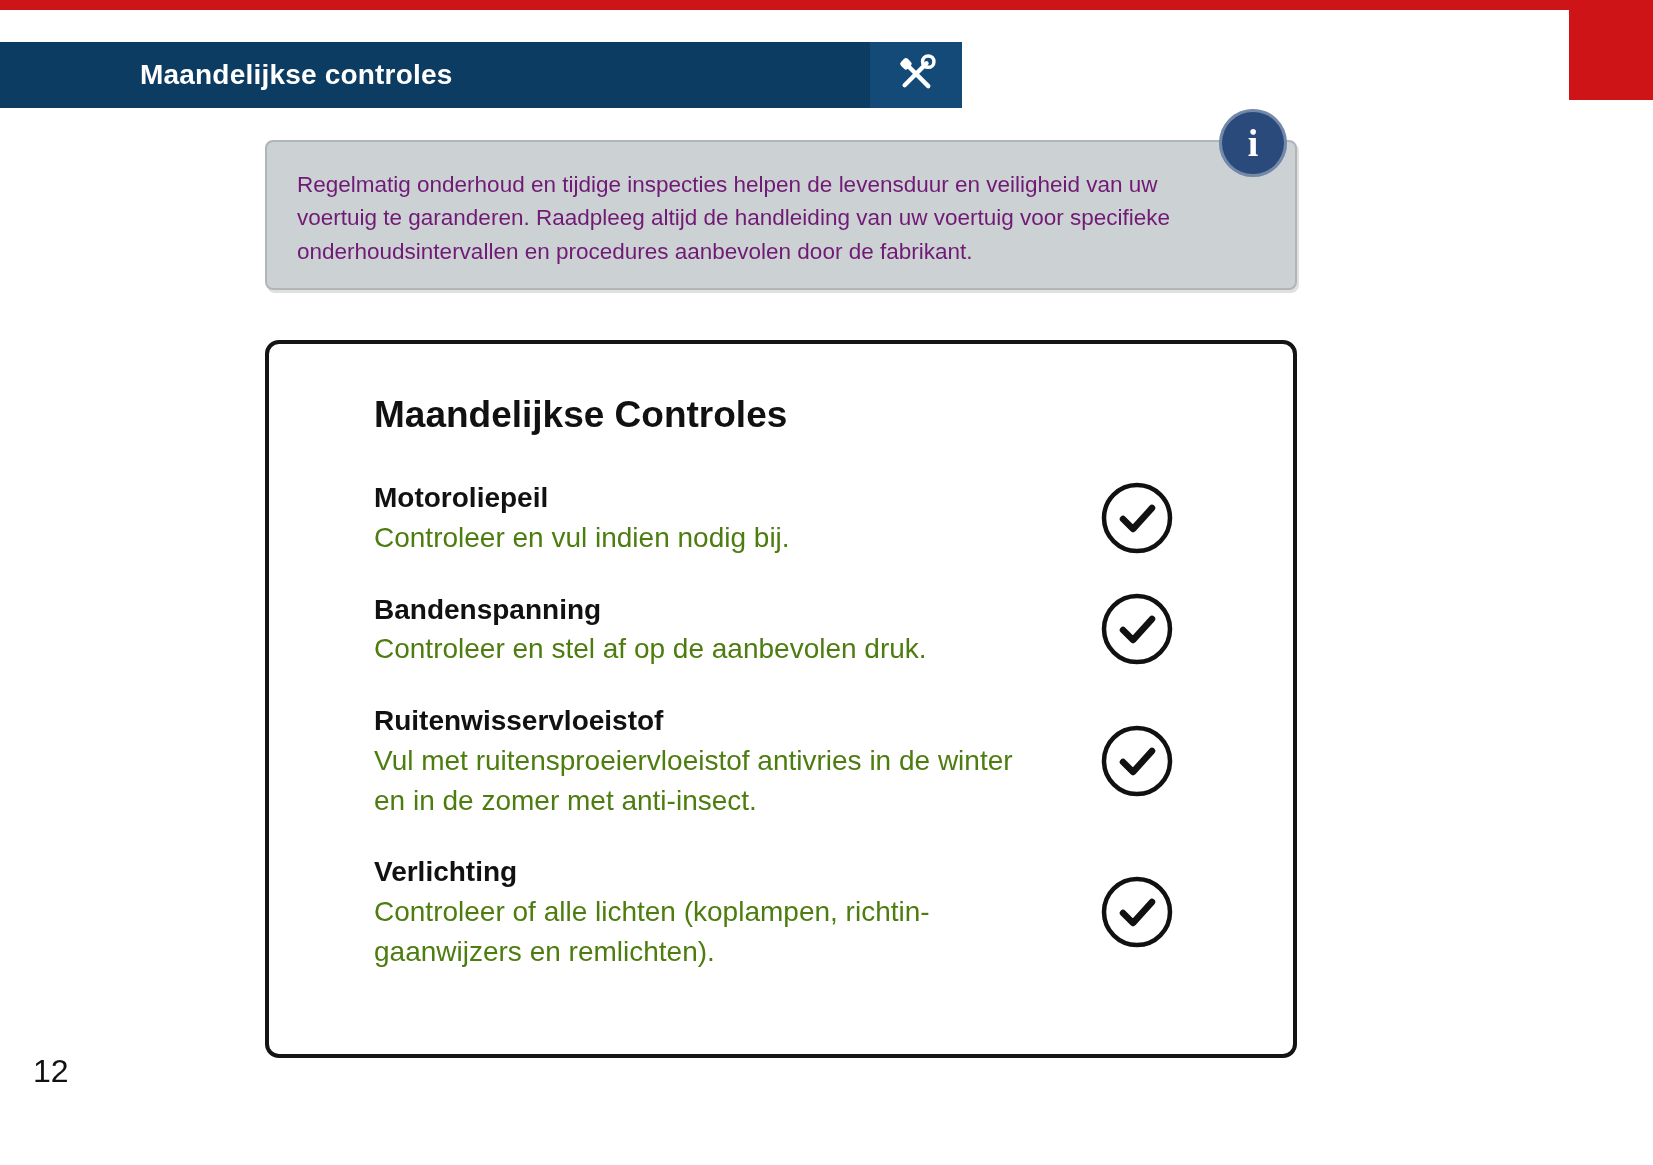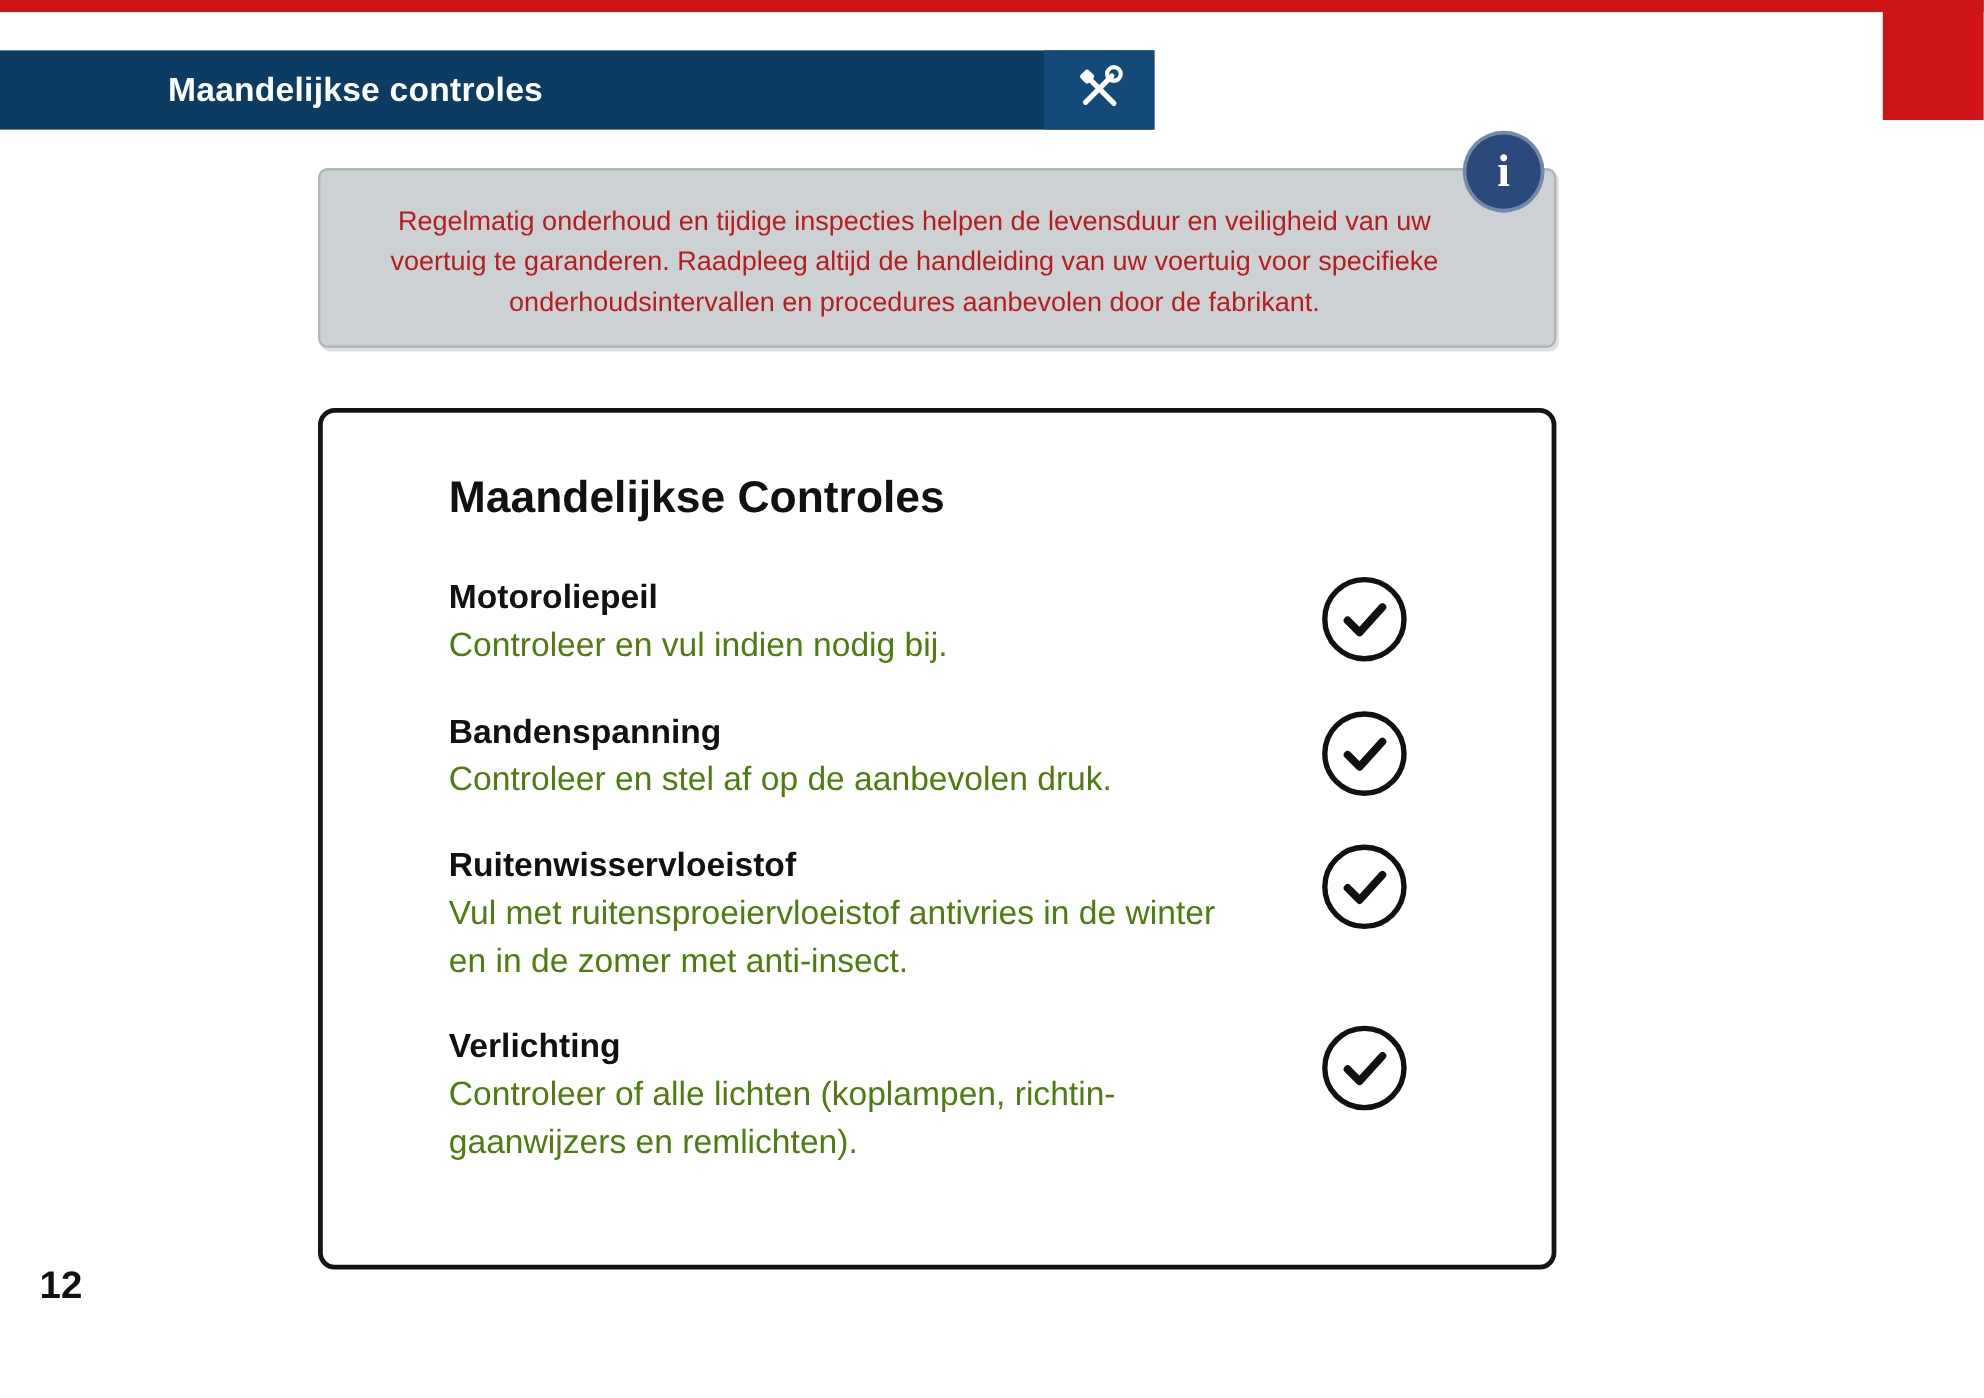--- a/index.html
+++ b/index.html
@@ -32,39 +32,39 @@
   .info-circle span{
     color:#ffffff;font-size:38px;font-weight:bold;font-family:"Liberation Serif", serif;
     line-height:1;
   }
   .info-box{
     position:absolute;left:265px;top:140px;width:1032px;height:150px;box-sizing:border-box;
     background:#ccd1d4;border:2px solid #b0b5b8;border-radius:8px;
     box-shadow:2px 3px 0 rgba(0,0,0,.12);
   }
   .info-text{
-    margin:26px 30px 0 30px;width:930px;font-size:22.5px;line-height:1.48;color:#b91c1c;text-align:center;
+    margin:26px 30px 0 30px;width:930px;font-size:22.5px;line-height:1.48;color:#701a75;
   }
   .checklist-box{
     position:absolute;left:265px;top:340px;width:1032px;height:718px;box-sizing:border-box;
     background:#ffffff;border:4px solid #141414;border-radius:14px;
     padding:50px 118px 0 105px;
   }
   .checklist-title{
     font-size:37px;font-weight:bold;margin:0 0 42px 0;color:#111;
   }
   .check-item{
-    display:flex;align-items:flex-start;margin-bottom:32px;
+    display:flex;align-items:center;margin-bottom:32px;
   }
   .item-text{width:660px;}
   .item-label{font-size:28px;font-weight:bold;line-height:1.42;color:#111;}
   .item-desc{font-size:28px;line-height:1.42;color:#4d7c0f;}
   .item-check{margin-left:auto;flex:0 0 auto;display:flex;}
   .page-number{
-    position:absolute;left:33px;top:1053px;font-size:32px;color:#111;font-weight:bold;
+    position:absolute;left:33px;top:1053px;font-size:32px;color:#111;
   }
 </style>
 </head>
 <body>
 
 <div class="top-red-strip"></div>
 <div class="corner-red-block"></div>
 
 <div class="header-bar">
   <div class="header-title">Maandelijkse controles</div>

